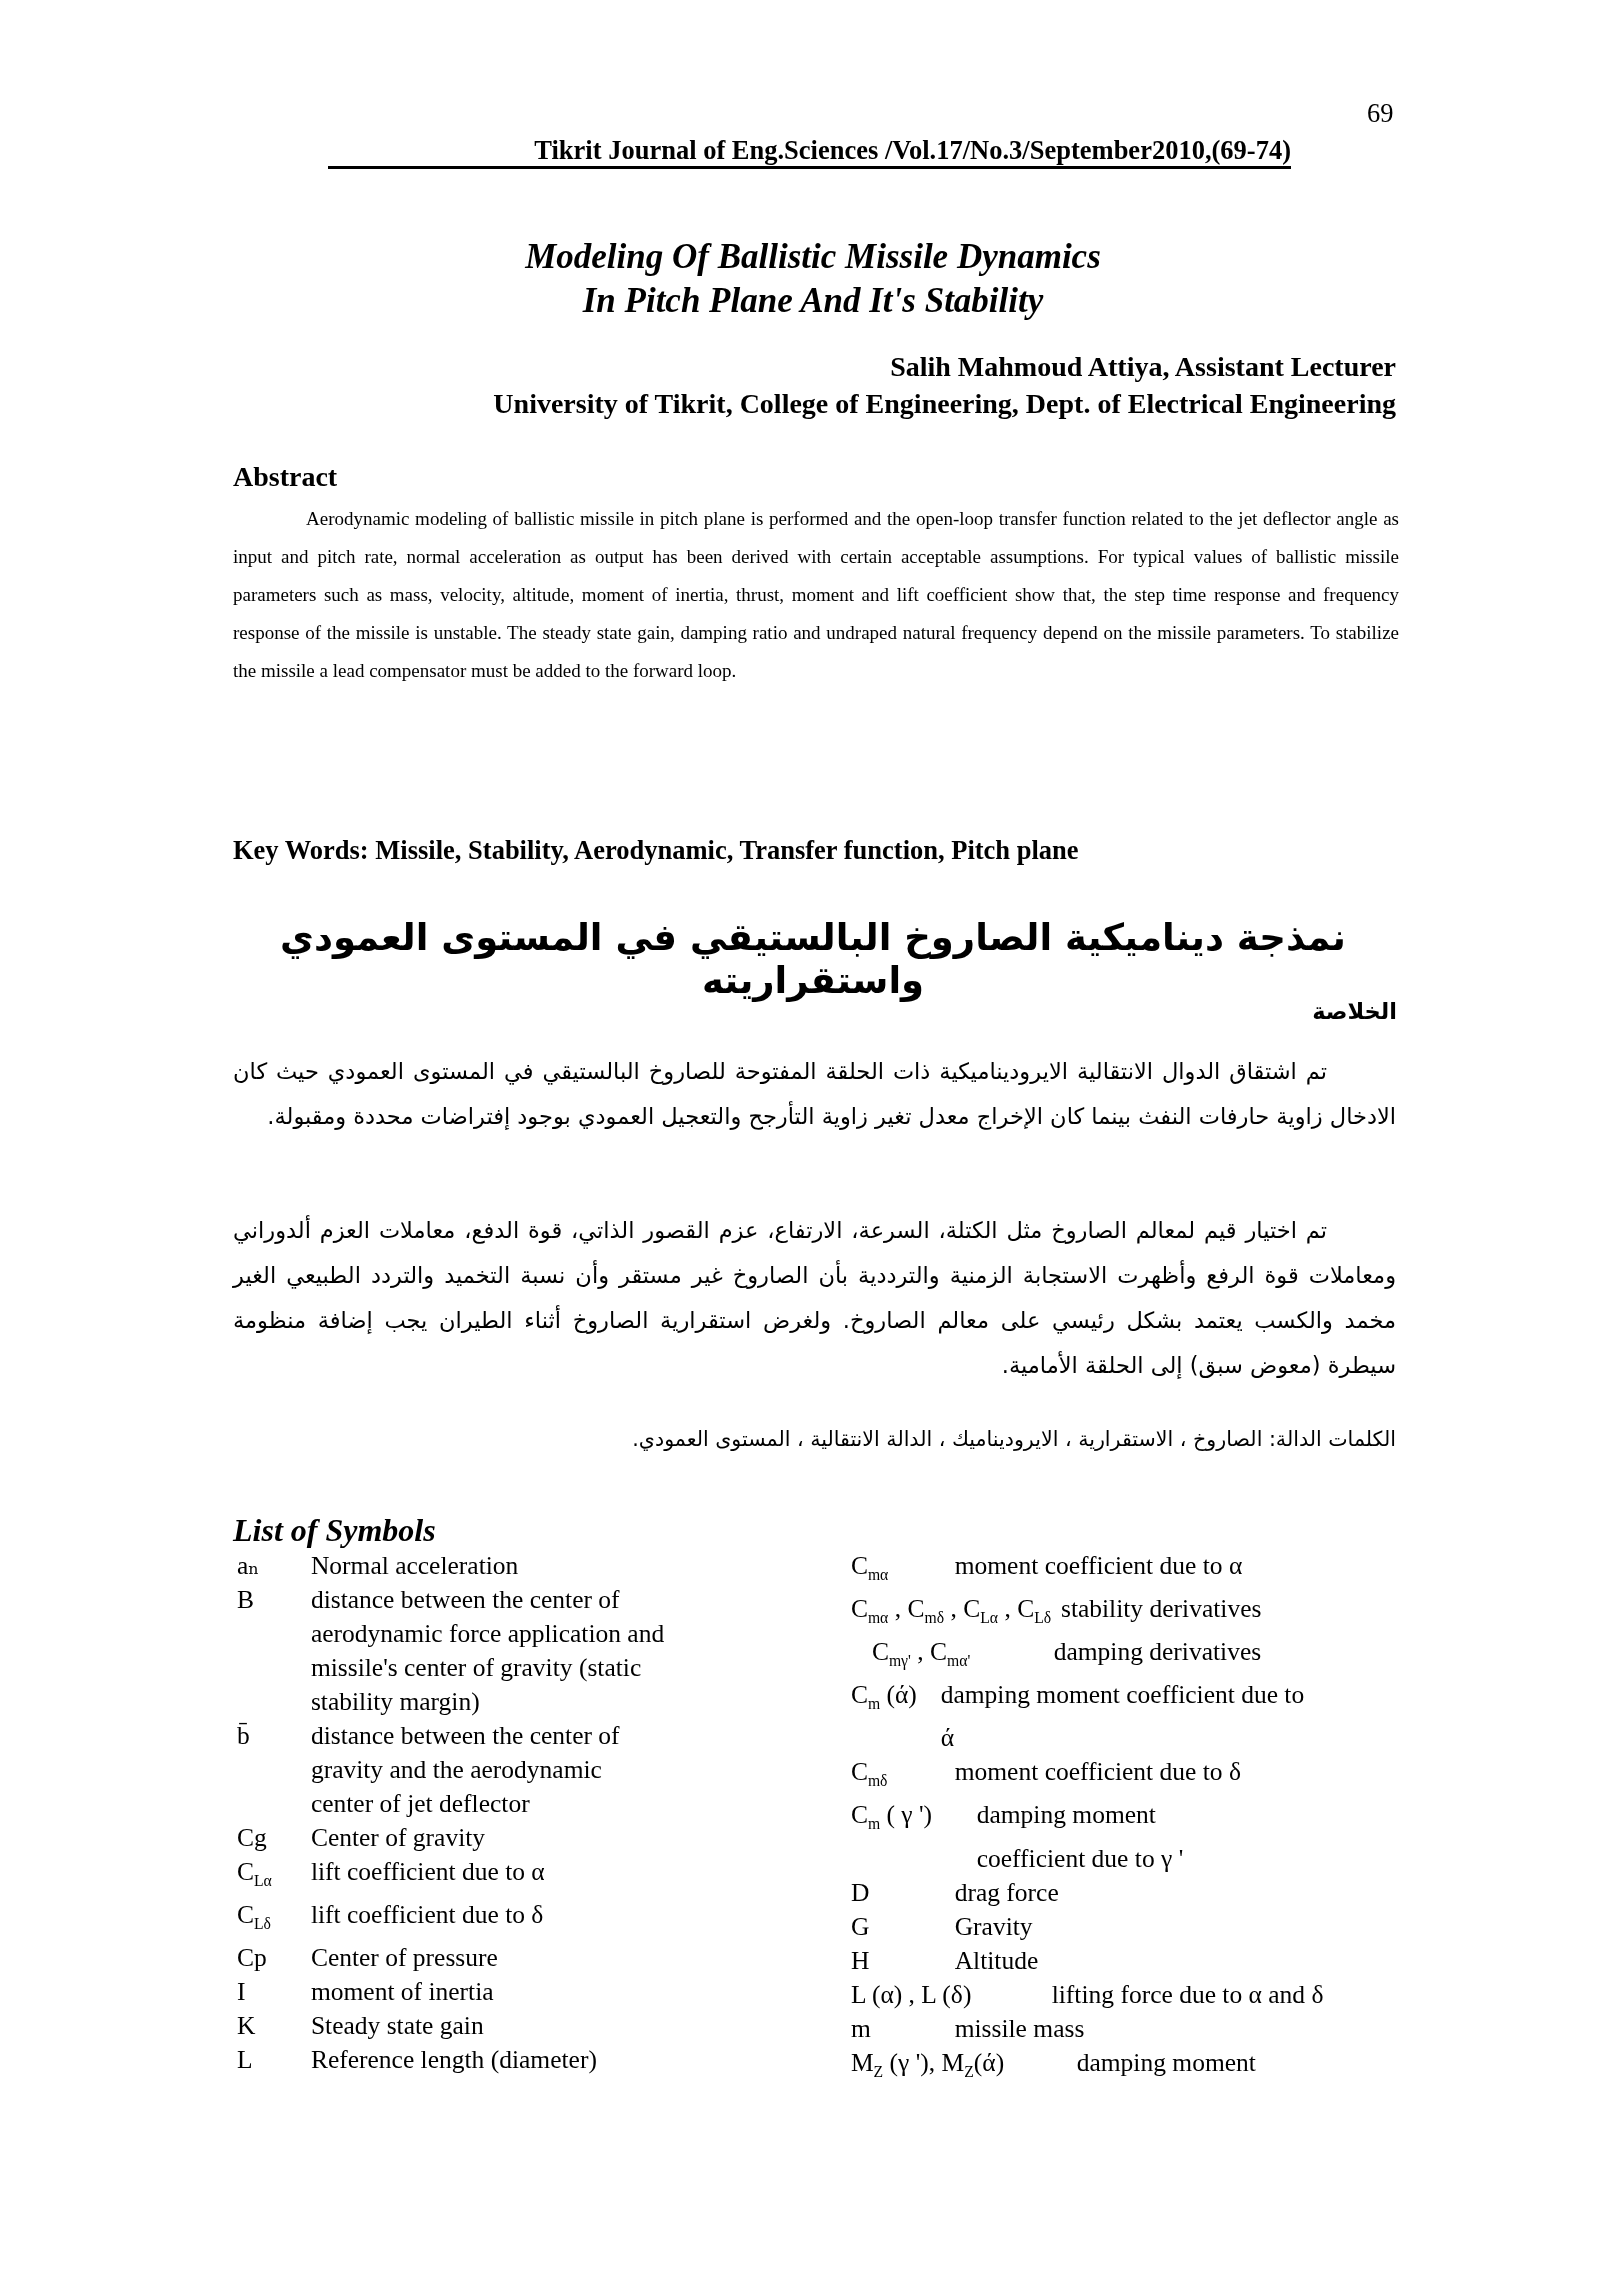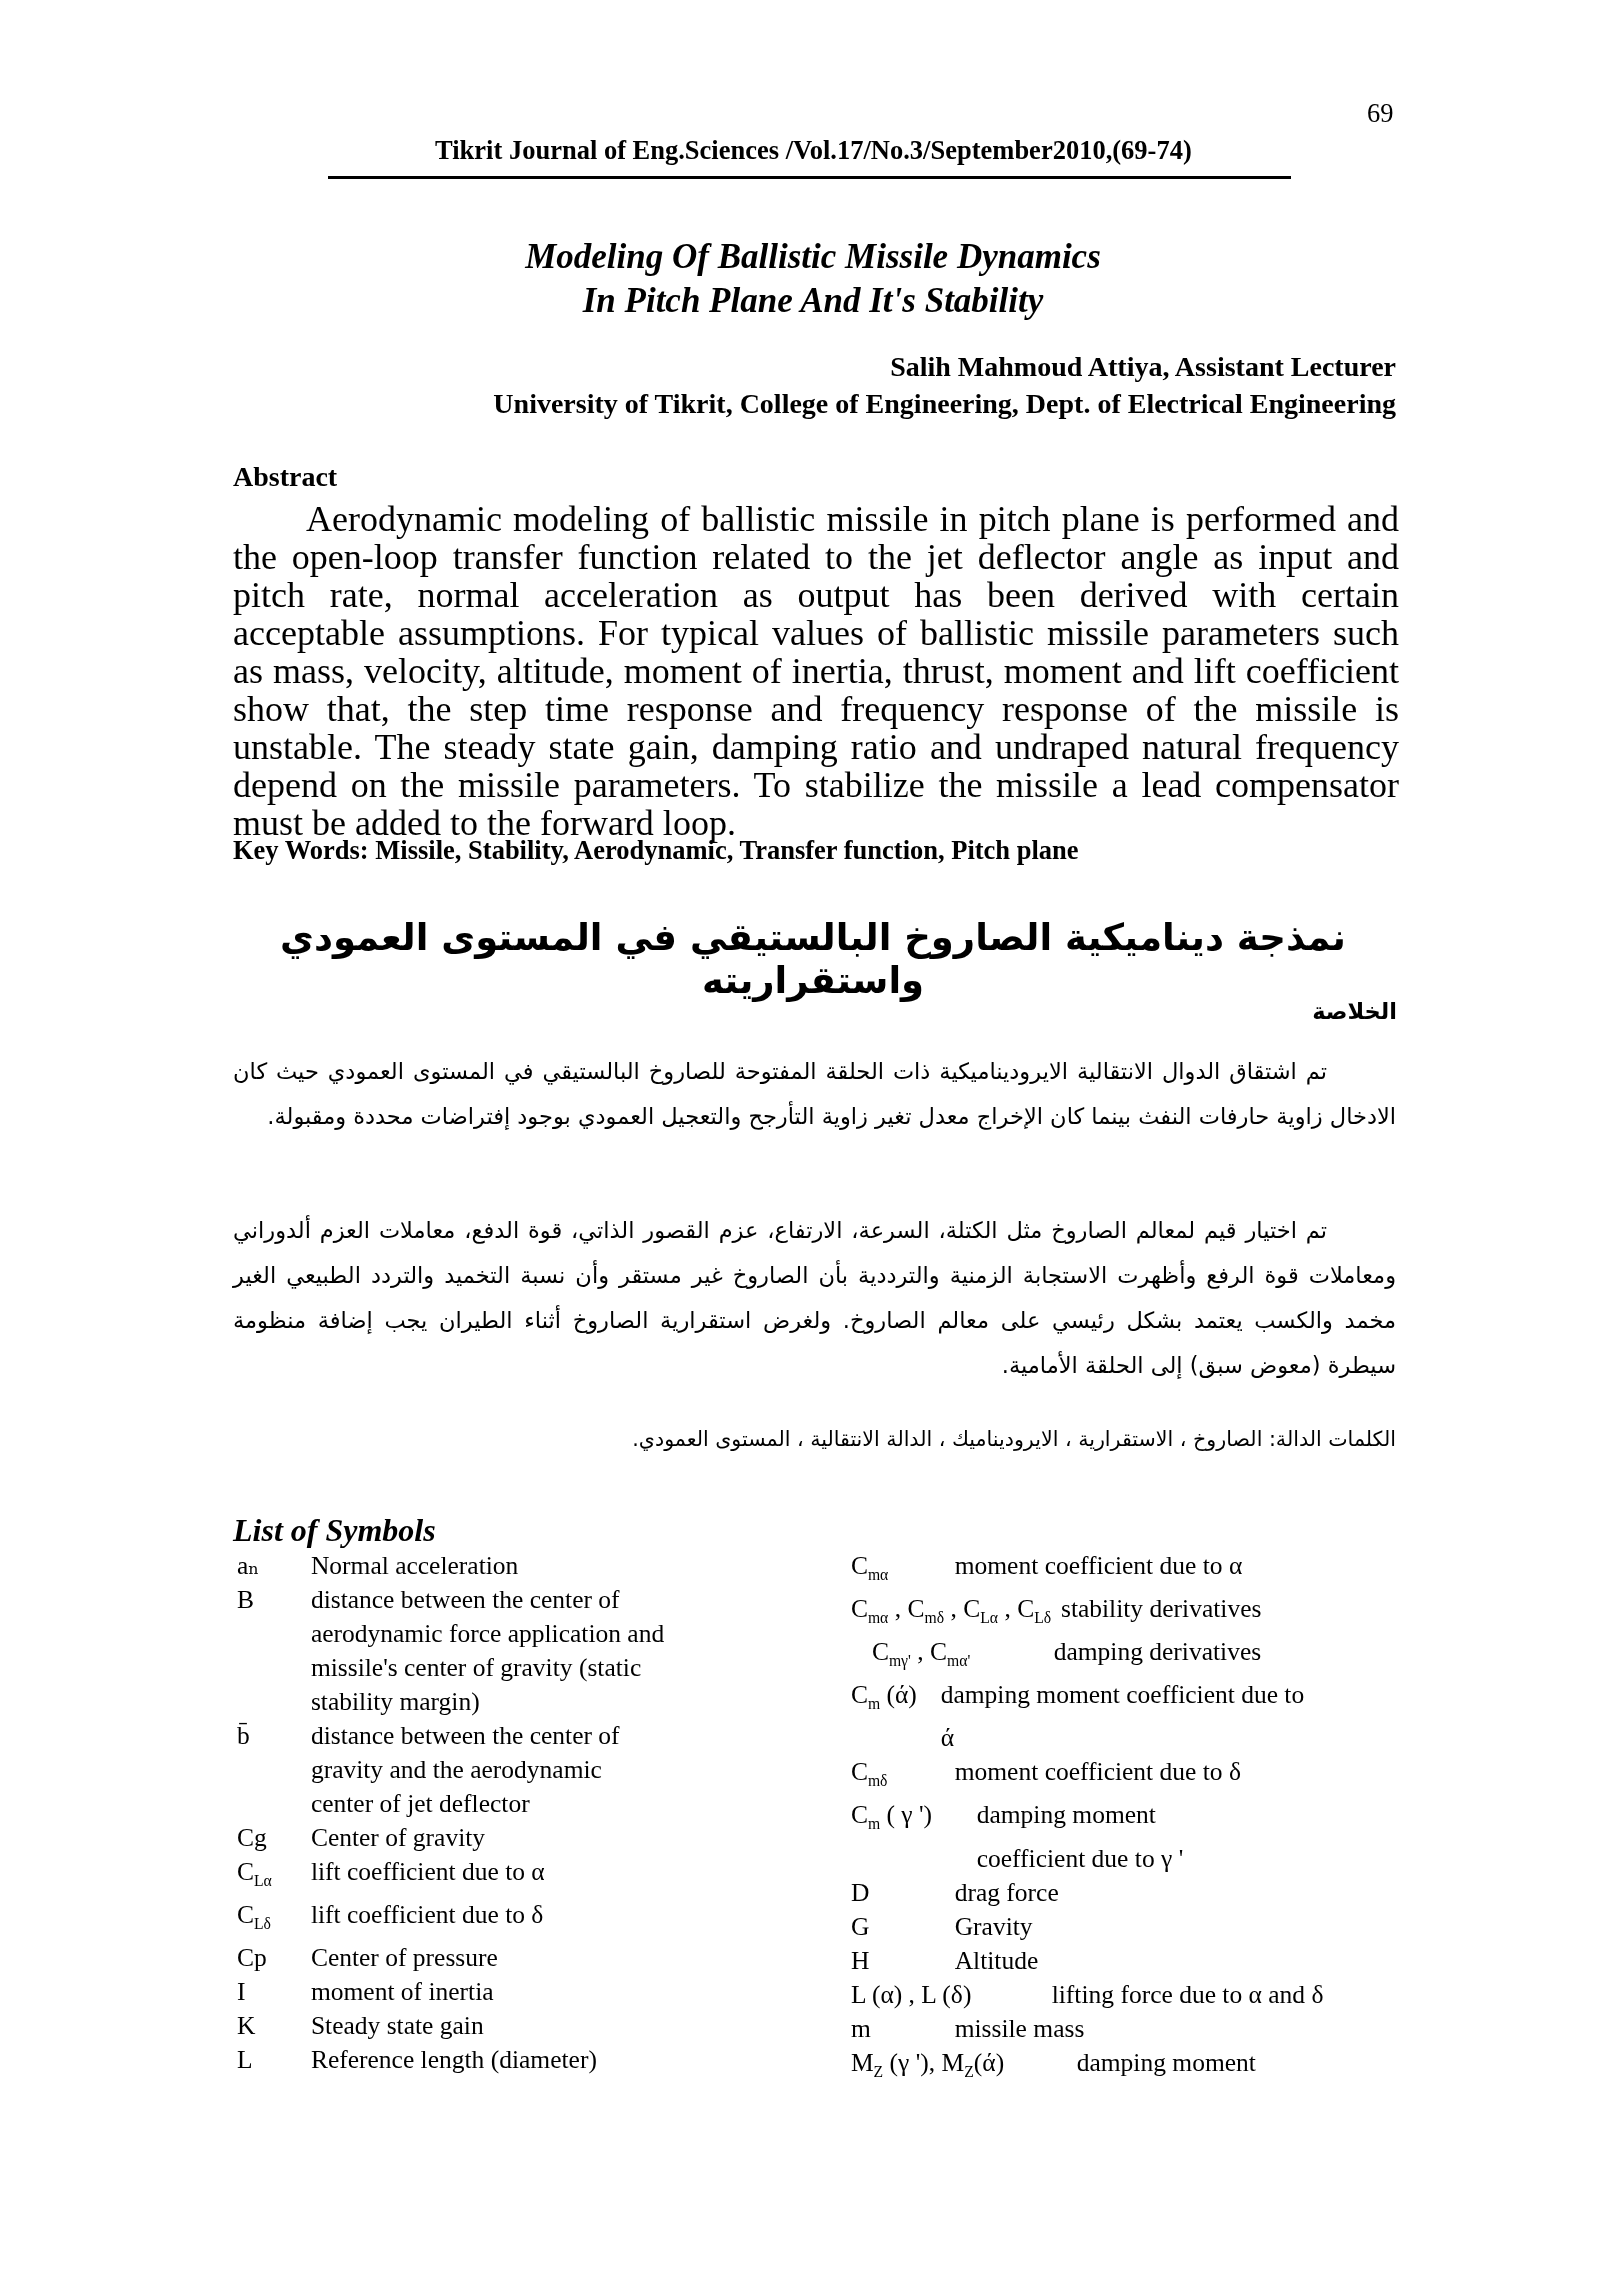--- a/index.html
+++ b/index.html
@@ -4,32 +4,32 @@
   <style>
     html, body { margin: 0; padding: 0; background: #ffffff; }
     body {
       width: 1621px; height: 2293px; position: relative; overflow: hidden;
       font-family: "Liberation Serif", "DejaVu Serif", serif; color: #000;
     }
     .abs { position: absolute; }
     #page-number { left: 1367px; top: 98px; font-size: 26.5px; }
     #journal-header {
       left: 328px; top: 135px; width: 963px;
-      font-size: 26.5px; font-weight: bold; text-align: center;
+      font-size: 26.5px; font-weight: bold; text-align: right;
       padding-left: 7.8px; box-sizing: border-box;
-      border-bottom: 3.9px solid #000; padding-bottom: 10px; line-height: 31px;
+      border-bottom: 3.9px solid #000; padding-bottom: 0; line-height: 31px;
     }
     #title-block { left: 230px; top: 235px; width: 1166px; text-align: center; }
     .title-line { font-size: 35px; font-weight: bold; font-style: italic; line-height: 44px; }
     #author-block { left: 230px; top: 348px; width: 1166px; text-align: right; }
     .author-line { font-size: 28px; font-weight: bold; line-height: 37px; }
     #abstract-heading { left: 233px; top: 461px; font-size: 28px; font-weight: bold; }
     #abstract-body {
       left: 233px; top: 500px; width: 1166px;
-      font-size: 36px; line-height: 38px; text-align: justify; text-indent: 73px;
+      font-size: 19px; line-height: 38px; text-align: justify; text-indent: 73px;
     }
     #keywords { left: 233px; top: 835px; font-size: 26.5px; font-weight: bold; }
     #keywords .kw-label { font-weight: bold; }
     #arabic-title {
       left: 230px; top: 916px; width: 1166px; text-align: center;
       font-family: "DejaVu Sans", sans-serif; font-size: 37px; font-weight: bold;
       direction: rtl;
     }
     #arabic-abstract-heading {
       left: 1078px; top: 998px; width: 319px; text-align: right;

